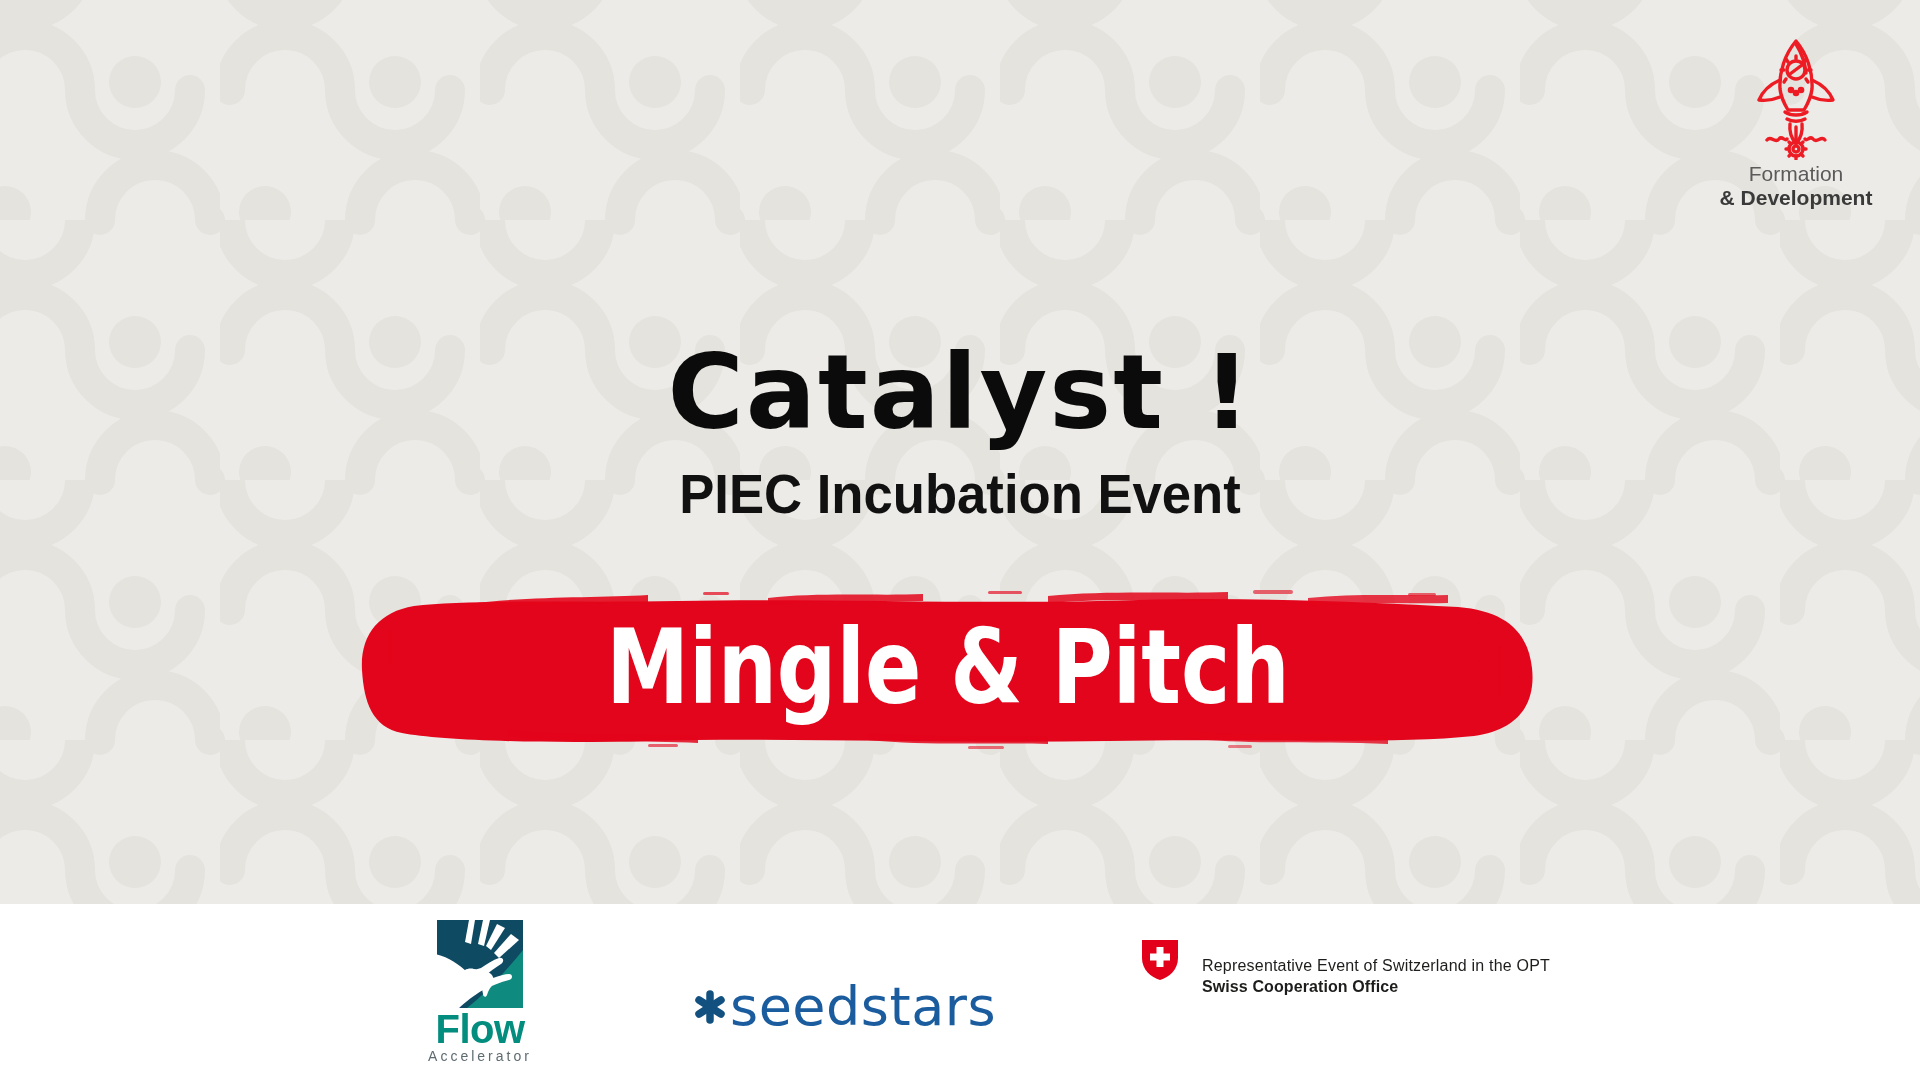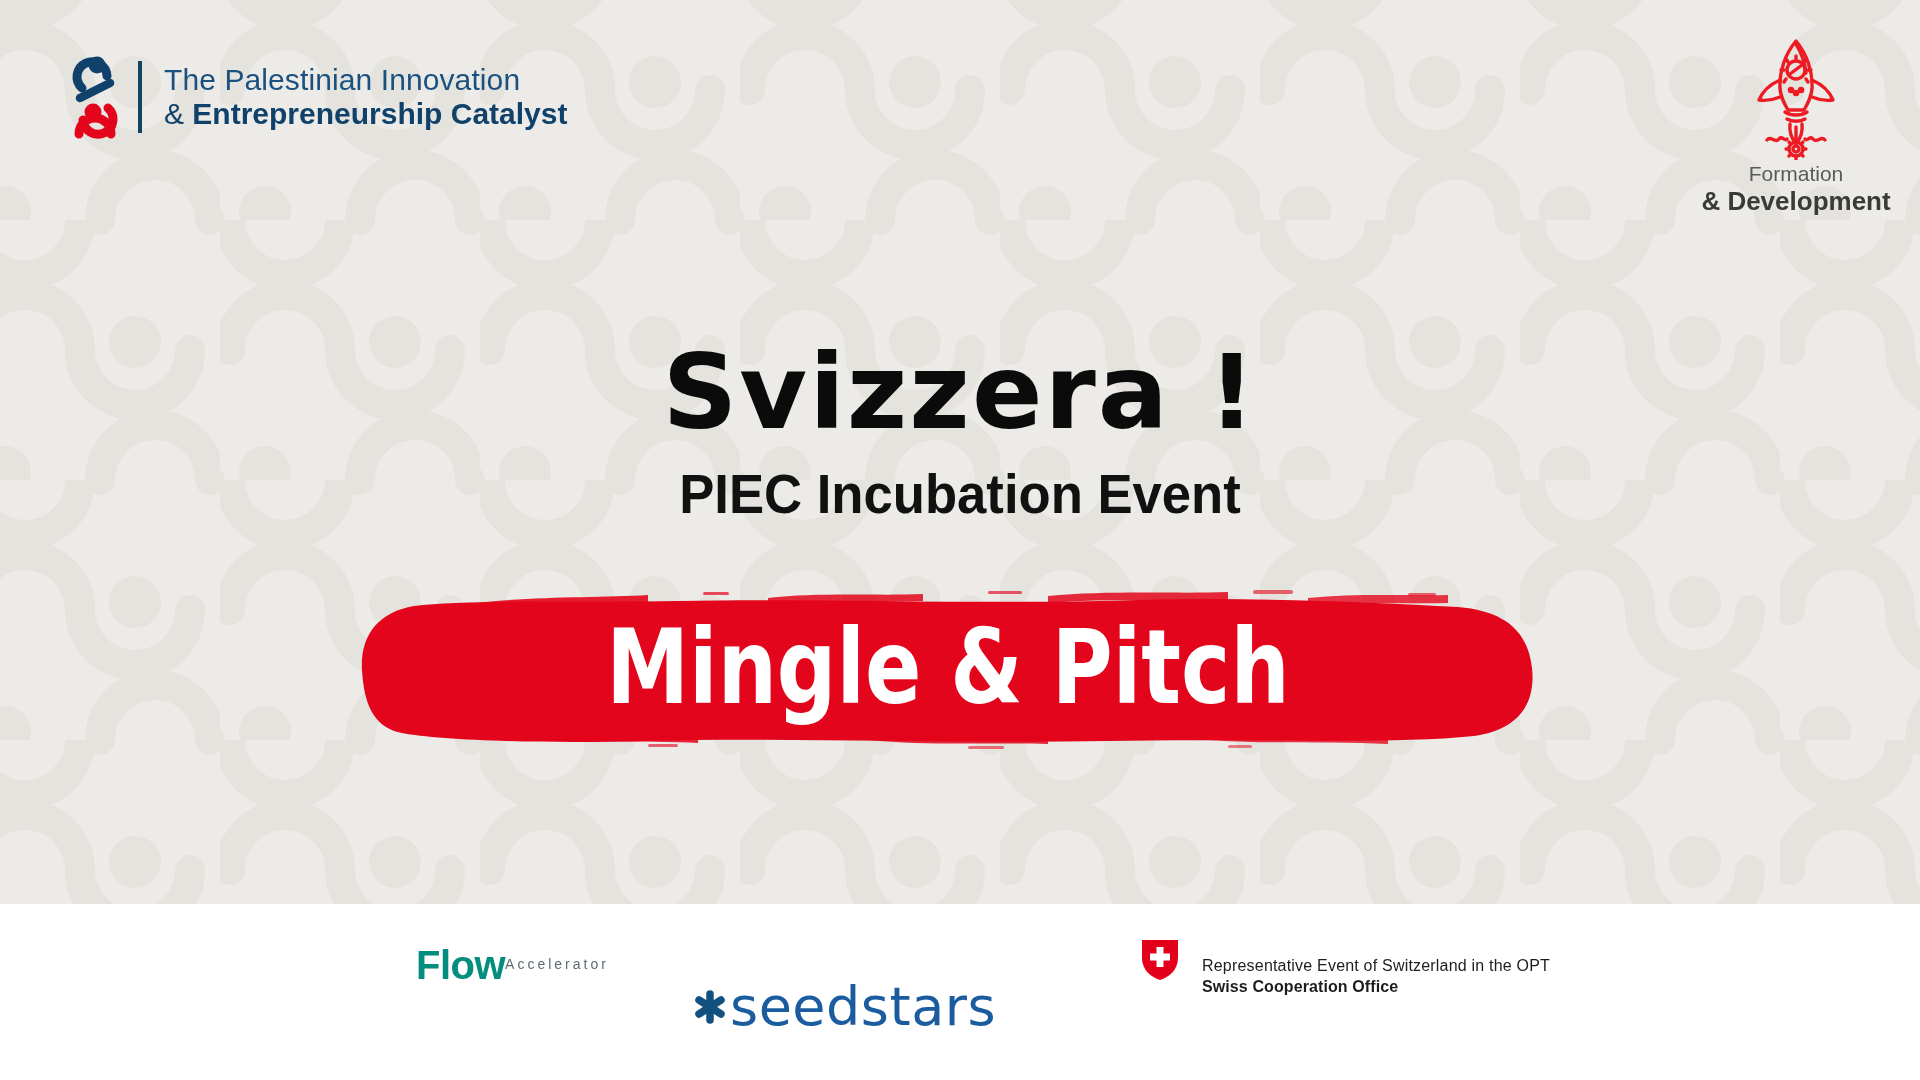--- a/index.html
+++ b/index.html
@@ -100,21 +100,21 @@
     line-height: 1.16;
     margin-top: 2px;
   }
   .fd-l1 {
     font-size: 21px;
     font-weight: 400;
     color: #5a5a5a;
     white-space: nowrap;
   }
   .fd-l2 {
-    font-size: 26px;
+    font-size: 21px;
     font-weight: 700;
     color: #3a3a3a;
     white-space: nowrap;
   }
 
   
   .centre {
     position: absolute;
     left: 0;
     top: 340px;
@@ -182,25 +182,25 @@
     top: 904px;
     width: 1920px;
     height: 176px;
     background: #ffffff;
     display: flex;
     align-items: center;
   }
 
   .flow-logo {
     position: absolute;
-    left: 416px;
+    left: 432px;
     top: 920px;
     width: 96px;
     display: flex;
-    flex-direction: row;
+    flex-direction: column;
     align-items: center;
   }
   .flow-square { width: 86px; height: 88px; display:block; }
   .flow-word {
     font-size: 40px;
     font-weight: 700;
     color: #038d7e;
     line-height: 1;
     margin-top: 1px;
     letter-spacing: -0.5px;
@@ -293,39 +293,20 @@
             <path d="M 10 0 A 55 55 0 0 0 120 0"></path>
             <path d="M 140 0 A 55 55 0 0 1 250 0"></path>
           </g>
         </pattern>
       </defs>
       <rect x="0" y="0" width="2020" height="1000" fill="#edebe8"></rect>
       <rect x="0" y="0" width="2020" height="1000" fill="url(#piecPattern)"></rect>
     </svg>
   </div>
 
-  <div class="piec-logo">
-    <svg class="piec-mark" viewBox="0 0 58 86" xmlns="http://www.w3.org/2000/svg">
-      <g>
-
-        <circle cx="31" cy="11" r="8.5" fill="#10416b"></circle>
-        <path d="M 16 34 A 15 15 0 1 1 41 22" fill="none" stroke="#10416b" stroke-width="9" stroke-linecap="round"></path>
-        <path d="M 14 44 L 44 29" fill="none" stroke="#10416b" stroke-width="8.5" stroke-linecap="round"></path>
-
-        <circle cx="27" cy="58" r="8.5" fill="#e3051b"></circle>
-        <path d="M 42 54 A 15 15 0 1 1 17 66" fill="none" stroke="#e3051b" stroke-width="9" stroke-linecap="round"></path>
-        <path d="M 13 80 A 16 16 0 0 1 45 80" fill="none" stroke="#e3051b" stroke-width="9" stroke-linecap="round"></path>
-      </g>
-    </svg>
-    <div class="piec-divider"></div>
-    <div class="piec-words">
-      <div class="piec-line1">The Palestinian Innovation</div>
-      <div class="piec-line2"><span>&amp; </span><b>Entrepreneurship Catalyst</b></div>
-    </div>
-  </div>
 
   <div class="fd-logo">
     <svg class="fd-rocket" viewBox="0 0 118 128" xmlns="http://www.w3.org/2000/svg">
       <g fill="none" stroke="#ed1c24" stroke-width="3.4" stroke-linecap="round" stroke-linejoin="round">
 
         <path d="M 59 9 C 70 22 76 40 75 57 C 74 66 70 73 67 78 L 51 78
                  C 48 73 44 66 43 57 C 42 40 48 22 59 9 Z"></path>
 
         <path d="M 59 12 C 64 20 68 31 69 41"></path>
 
@@ -369,21 +350,21 @@
           <path d="M 66 124 L 64 122"></path>
       </g>
     </svg>
     <div class="fd-text">
       <div class="fd-l1">Formation</div>
       <div class="fd-l2">&amp; Development</div>
     </div>
   </div>
 
   <div class="centre">
-    <h1 class="welcome">Svizzera !</h1>
+    <h1 class="welcome">Catalyst !</h1>
     <div class="subtitle">PIEC Incubation Event</div>
   </div>
 
   <div class="banner">
     <svg viewBox="0 0 1200 166" xmlns="http://www.w3.org/2000/svg" preserveAspectRatio="none">
       <g fill="#e3051b">
 
         <path d="M 14 84
                  C 12 50 30 26 66 20
                  C 120 13 240 17 330 15

